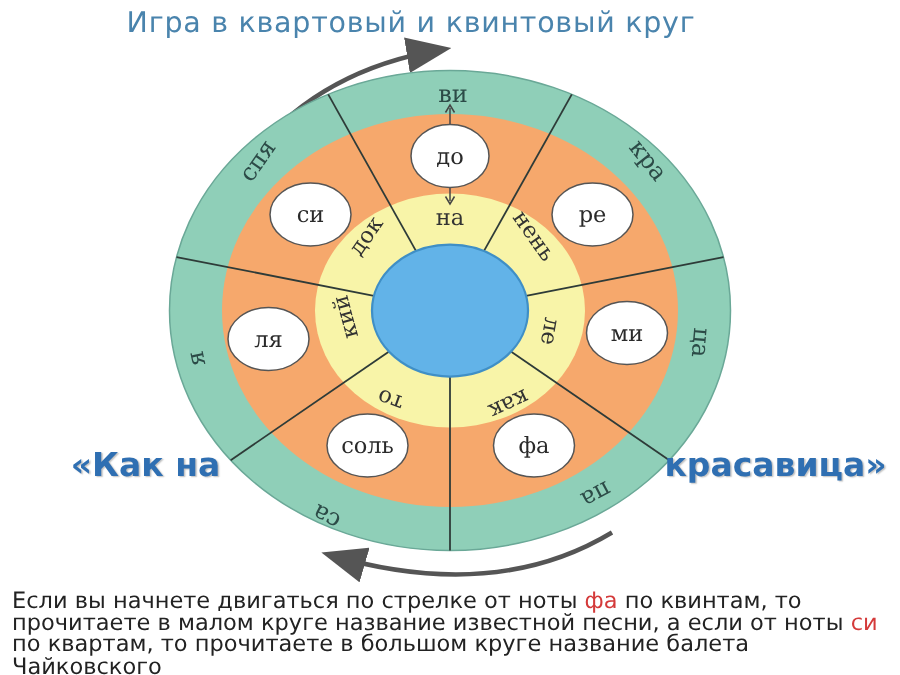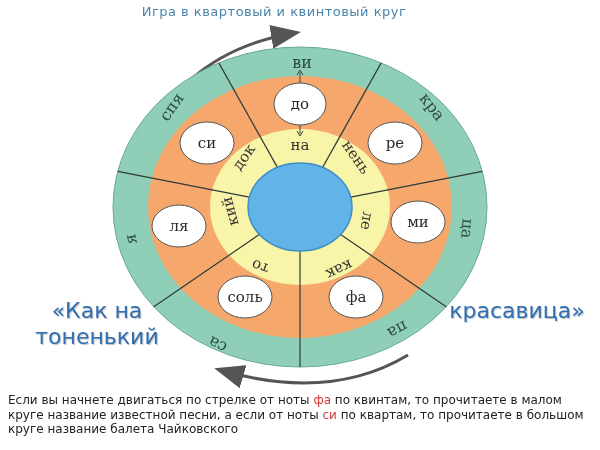--- a/index.html
+++ b/index.html
@@ -1,29 +1,29 @@
 <!DOCTYPE html>
 <html><head>
 <meta charset="utf-8">
 <style>
   html, body { margin:0; padding:0; }
   body { width:600px; height:450px; background:#ffffff; position:relative; overflow:hidden;
          font-family:"DejaVu Sans", sans-serif; }
   .title { position:absolute; left:0; top:4px; width:548px; text-align:center;
-           font-size:13px; color:#4a84ad; letter-spacing:0.5px; }
+           font-size:19px; color:#4a84ad; letter-spacing:0.5px; }
   svg.diagram { position:absolute; left:0; top:0; }
   .note-text { font-family:"DejaVu Serif", serif; font-size:15px; fill:#2a2a2a; }
   .seg-text { font-family:"DejaVu Serif", serif; font-size:15px; fill:#333; }
   .outer-text { font-family:"DejaVu Serif", serif; font-size:16px; fill:#2c4b47; }
-  .caption { position:absolute; font-family:"DejaVu Sans", sans-serif; font-weight:normal;
+  .caption { position:absolute; font-family:"DejaVu Sans", sans-serif; font-weight:bold;
              font-size:22px; line-height:26px; color:#2f6fb2; text-align:center;
              text-shadow: 1px 1px 1px rgba(0,0,0,0.25); }
   .cap-left { left:22px; top:298px; width:150px; }
   .cap-right { left:438px; top:298px; width:158px; }
-  .desc { position:absolute; left:8px; top:393px; width:585px; font-size:12px; line-height:14.5px;
+  .desc { position:absolute; left:8px; top:393px; width:585px; font-size:15px; line-height:14.5px;
           color:#222; font-family:"DejaVu Sans", sans-serif; }
   .desc .hl { color:#d43a3a; }
 </style>
 </head>
 <body>
 
 <div class="title">Игра в квартовый и квинтовый круг</div>
 
 <svg class="diagram" width="600" height="450" viewBox="0 0 600 450">
   <defs>
@@ -105,20 +105,19 @@
     <text class="outer-text" transform="translate(462,228) rotate(95)" text-anchor="middle">ца</text>
     <text class="outer-text" transform="translate(395,325) rotate(152)" text-anchor="middle">па</text>
     <text class="outer-text" transform="translate(220,340) rotate(208)" text-anchor="middle">са</text>
     <text class="outer-text" transform="translate(136,238) rotate(258)" text-anchor="middle">я</text>
     <text class="outer-text" transform="translate(176,110) rotate(-55)" text-anchor="middle">спя</text>
   </g>
 </svg>
 
 <div class="caption cap-left">
   <div>«Как на</div>
-  <div>тоненький</div>
 </div>
 
 <div class="caption cap-right">
   <div>красавица»</div>
 </div>
 
 <div class="desc"><span>Если вы начнете двигаться по стрелке от ноты </span><span class="hl">фа</span><span> по квинтам, то прочитаете в малом круге название известной песни, а если от ноты </span><span class="hl">си</span><span> по квартам, то прочитаете в большом круге название балета Чайковского</span></div>
 
 </body></html>

